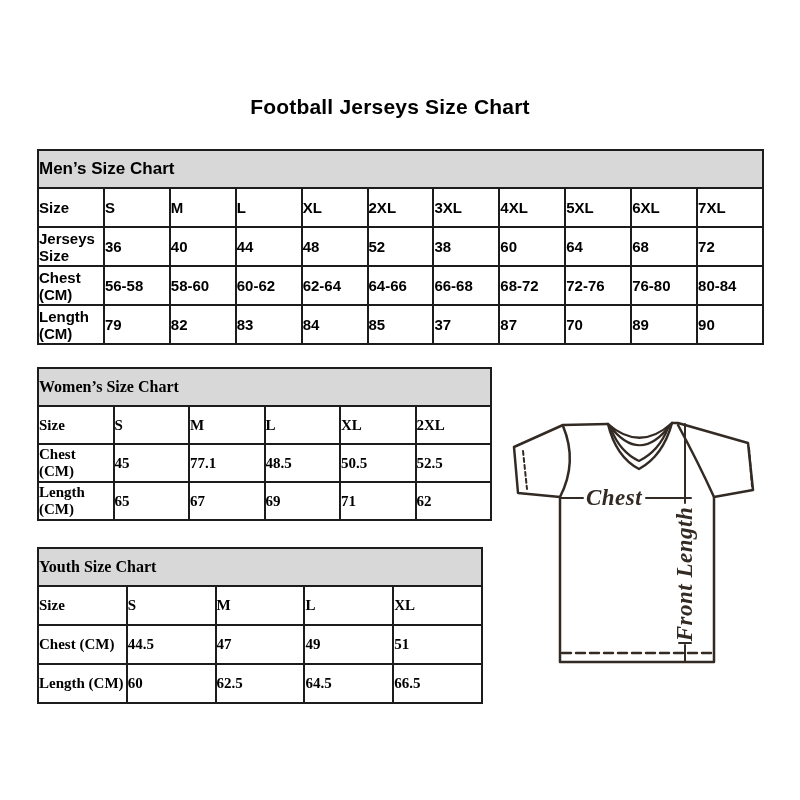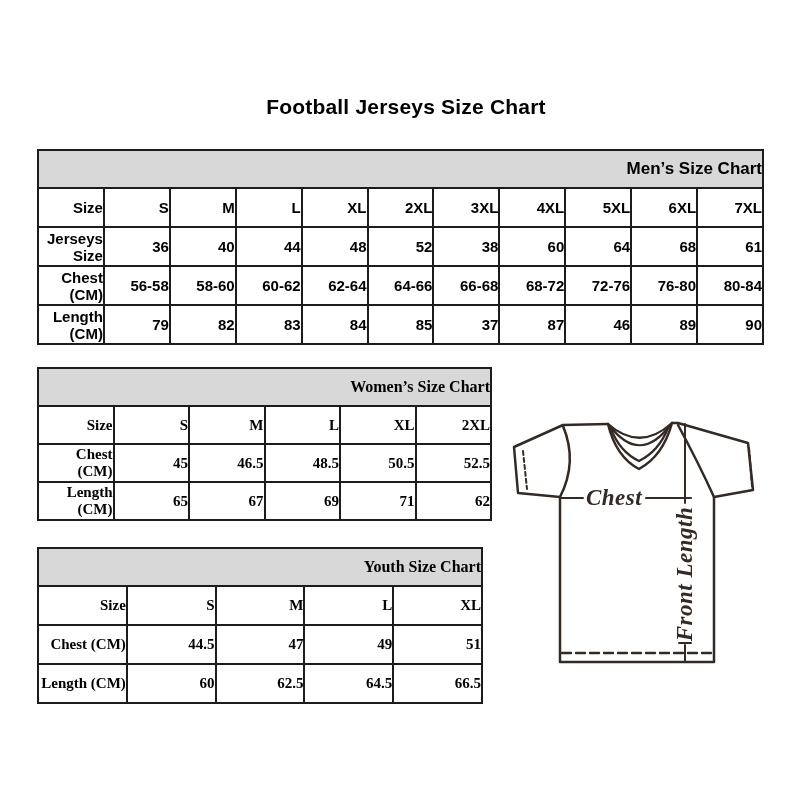--- a/index.html
+++ b/index.html
@@ -9,26 +9,26 @@
     --text:#000000;
     --jersey_stroke:#332a24;
   }
   html,body{margin:0;padding:0;}
   body{
     width:800px;height:800px;background:var(--page_bg);
     position:relative;overflow:hidden;
     font-family:"Liberation Sans",sans-serif;color:var(--text);
   }
   .title{
-    position:absolute;top:95px;left:16px;width:780px;margin:0;
+    position:absolute;top:95px;left:0;width:780px;margin:0;
     text-align:center;font-size:21px;font-weight:bold;letter-spacing:0.2px;
   }
   table.tbl{
     position:absolute;border-collapse:collapse;table-layout:fixed;
-    text-align:right;font-weight:bold;font-size:15px;
+    text-align:left;font-weight:bold;font-size:15px;
   }
   .tbl th,.tbl td{
     border:2px solid var(--table_border);
     padding:0;font-weight:bold;vertical-align:middle;overflow:hidden;
   }
   .tbl tr.hdr{height:38px;}
   .tbl tr.hdr th{background:var(--header_bg);font-size:17px;}
   .tbl tbody tr{height:39px;}
   .tbl .rowlabel{width:111px;}
   .men{left:37px;top:149px;width:727px;}
@@ -76,21 +76,21 @@
           <th class="rowlabel">Jerseys Size</th>
           <td>36</td>
           <td>40</td>
           <td>44</td>
           <td>48</td>
           <td>52</td>
           <td>38</td>
           <td>60</td>
           <td>64</td>
           <td>68</td>
-          <td>61</td>
+          <td>72</td>
         </tr>
         <tr>
           <th class="rowlabel">Chest (CM)</th>
           <td>56-58</td>
           <td>58-60</td>
           <td>60-62</td>
           <td>62-64</td>
           <td>64-66</td>
           <td>66-68</td>
           <td>68-72</td>
@@ -100,21 +100,21 @@
         </tr>
         <tr>
           <th class="rowlabel">Length (CM)</th>
           <td>79</td>
           <td>82</td>
           <td>83</td>
           <td>84</td>
           <td>85</td>
           <td>37</td>
           <td>87</td>
-          <td>46</td>
+          <td>70</td>
           <td>89</td>
           <td>90</td>
         </tr>
       </tbody>
     </table>
 
   <table class="tbl wide women">
       <thead>
         <tr class="hdr">
           <th colspan="6">Women’s Size Chart</th>
@@ -125,21 +125,21 @@
           <th class="rowlabel">Size</th>
           <td>S</td>
           <td>M</td>
           <td>L</td>
           <td>XL</td>
           <td>2XL</td>
         </tr>
         <tr>
           <th class="rowlabel">Chest (CM)</th>
           <td>45</td>
-          <td>46.5</td>
+          <td>77.1</td>
           <td>48.5</td>
           <td>50.5</td>
           <td>52.5</td>
         </tr>
         <tr>
           <th class="rowlabel">Length (CM)</th>
           <td>65</td>
           <td>67</td>
           <td>69</td>
           <td>71</td>

